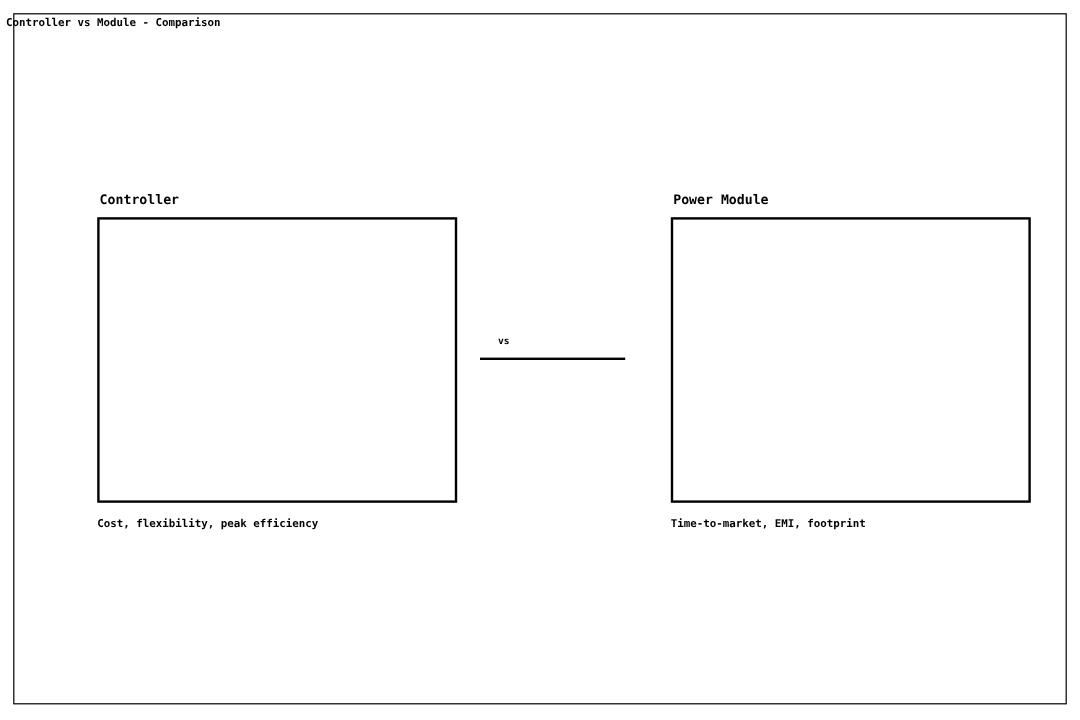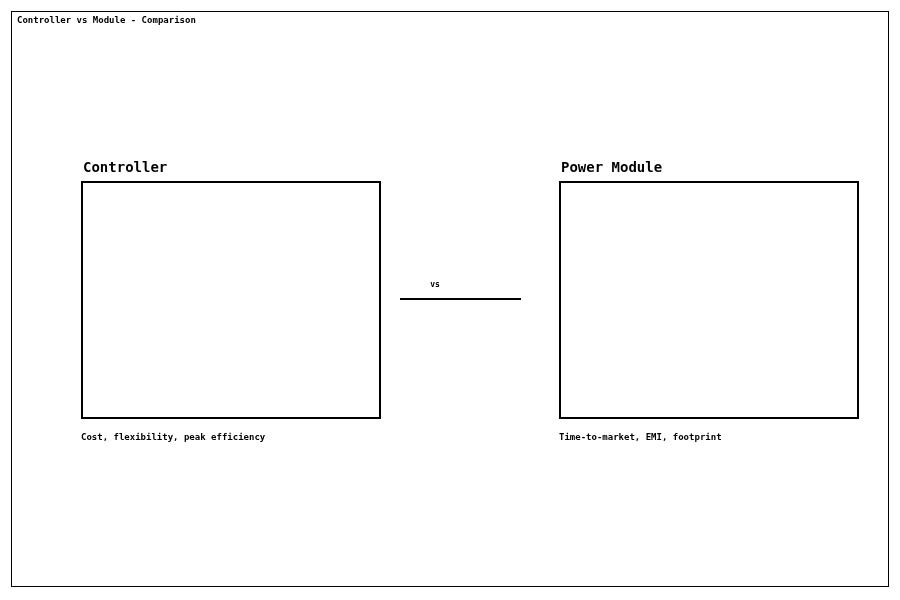--- a/index.html
+++ b/index.html
@@ -31,41 +31,41 @@
     width: 878px;
     height: 576px;
     border: 1px solid #000000;
     box-sizing: border-box;
     background: transparent;
   }
 
   
   .diagram-title {
     position: absolute;
-    left: 17px;
+    left: 5px;
     top: 14px;
     font-size: 9px;
     font-weight: bold;
     color: #000000;
     letter-spacing: 0px;
     white-space: nowrap;
     line-height: 12px;
   }
 
   
   .block {
     position: absolute;
     box-sizing: border-box;
   }
 
   .block-label {
     position: absolute;
     top: -20px;
     left: 2px;
-    font-size: 14px;
+    font-size: 11px;
     font-weight: bold;
     color: #000000;
     white-space: nowrap;
     line-height: 12px;
   }
 
   .block-body {
     position: absolute;
     left: 0;
     top: 0;
@@ -110,21 +110,21 @@
     width: 121px;
     height: 2px;
     background: #000000;
   }
 
   .connector-label {
     position: absolute;
     left: 415px;
     top: 280px;
     width: 40px;
-    text-align: center;
+    text-align: left;
     font-size: 8px;
     font-weight: bold;
     color: #000000;
     line-height: 10px;
     white-space: nowrap;
   }
 </style>
 </head>
 <body>
 

